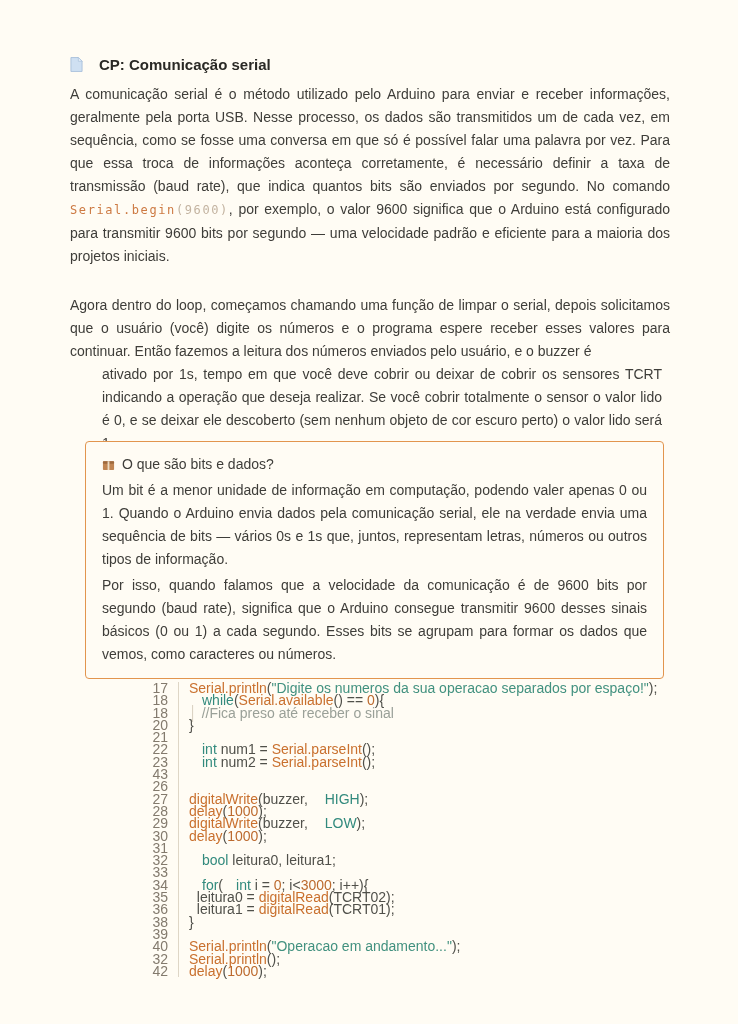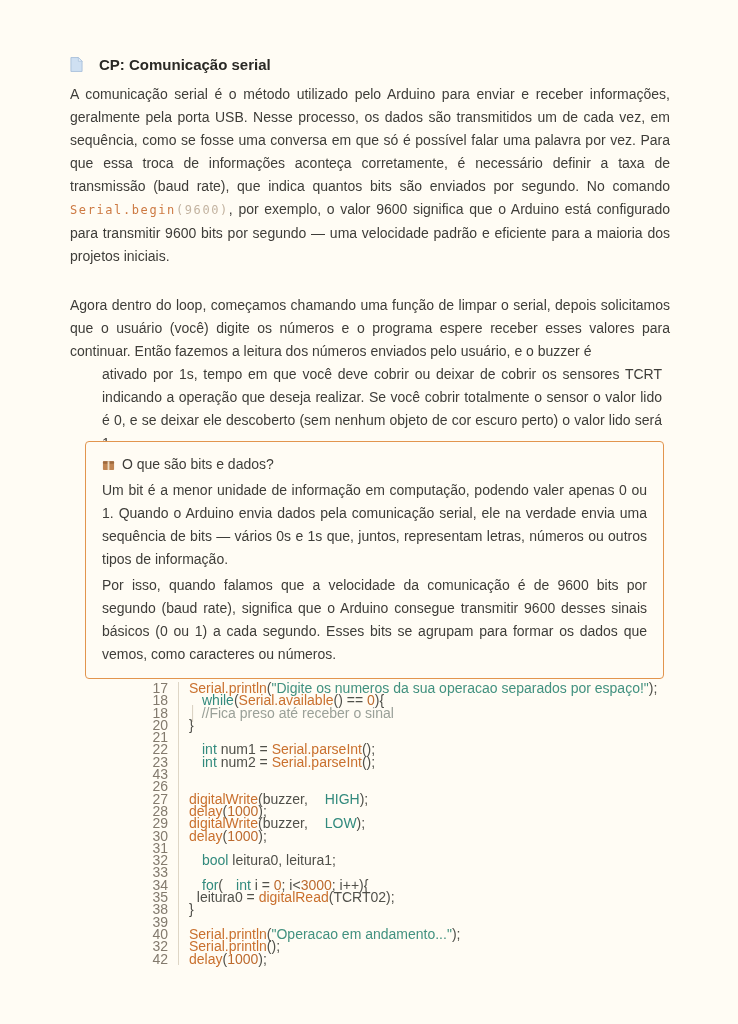--- a/index.html
+++ b/index.html
@@ -108,19 +108,20 @@
       <div class="code-row"><span class="code-num">26</span><span class="code-text">&nbsp;</span></div>
       <div class="code-row"><span class="code-num">27</span><span class="code-text"><span class="tk-f">digitalWrite</span><span class="tk-p">(buzzer, </span><span class="tk-k">HIGH</span><span class="tk-p">);</span></span></div>
       <div class="code-row"><span class="code-num">28</span><span class="code-text"><span class="tk-f">delay</span><span class="tk-p">(</span><span class="tk-n">1000</span><span class="tk-p">);</span></span></div>
       <div class="code-row"><span class="code-num">29</span><span class="code-text"><span class="tk-f">digitalWrite</span><span class="tk-p">(buzzer, </span><span class="tk-k">LOW</span><span class="tk-p">);</span></span></div>
       <div class="code-row"><span class="code-num">30</span><span class="code-text"><span class="tk-f">delay</span><span class="tk-p">(</span><span class="tk-n">1000</span><span class="tk-p">);</span></span></div>
       <div class="code-row"><span class="code-num">31</span><span class="code-text">&nbsp;</span></div>
       <div class="code-row"><span class="code-num">32</span><span class="code-text"><span class="tk-k">bool</span><span class="tk-p"> leitura0, leitura1;</span></span></div>
       <div class="code-row"><span class="code-num">33</span><span class="code-text">&nbsp;</span></div>
       <div class="code-row"><span class="code-num">34</span><span class="code-text"><span class="tk-k">for</span><span class="tk-p">(</span><span class="tk-k">int</span><span class="tk-p"> i = </span><span class="tk-n">0</span><span class="tk-p">; i&lt;</span><span class="tk-n">3000</span><span class="tk-p">; i++){</span></span></div>
       <div class="code-row"><span class="code-num">35</span><span class="code-text"><span class="tk-p">  leitura0 = </span><span class="tk-f">digitalRead</span><span class="tk-p">(TCRT02);</span></span></div>
+      <div class="code-row"><span class="code-num">36</span><span class="code-text"><span class="tk-p">  leitura1 = </span><span class="tk-f">digitalRead</span><span class="tk-p">(TCRT01);</span></span></div>
       <div class="code-row"><span class="code-num">38</span><span class="code-text"><span class="tk-p">}</span></span></div>
       <div class="code-row"><span class="code-num">39</span><span class="code-text">&nbsp;</span></div>
       <div class="code-row"><span class="code-num">40</span><span class="code-text"><span class="tk-f">Serial.println</span><span class="tk-p">(</span><span class="tk-s">"Operacao em andamento..."</span><span class="tk-p">);</span></span></div>
       <div class="code-row"><span class="code-num">32</span><span class="code-text"><span class="tk-f">Serial.println</span><span class="tk-p">();</span></span></div>
       <div class="code-row"><span class="code-num">42</span><span class="code-text"><span class="tk-f">delay</span><span class="tk-p">(</span><span class="tk-n">1000</span><span class="tk-p">);</span></span></div>
     </div>
 </div>
 
 </body></html>

